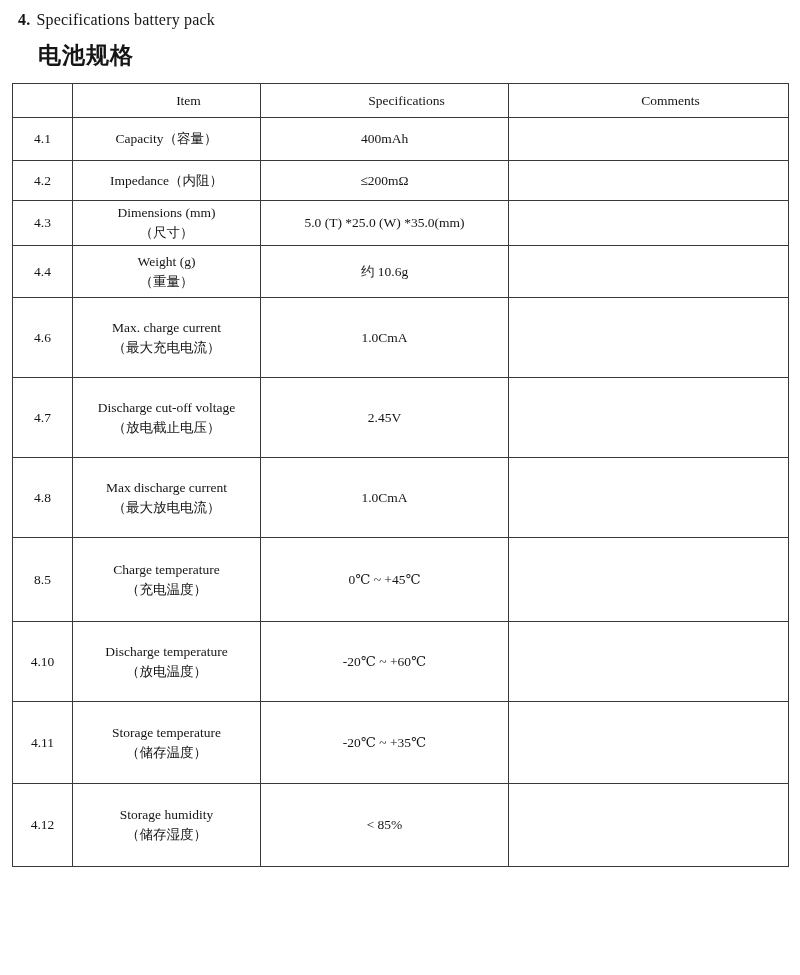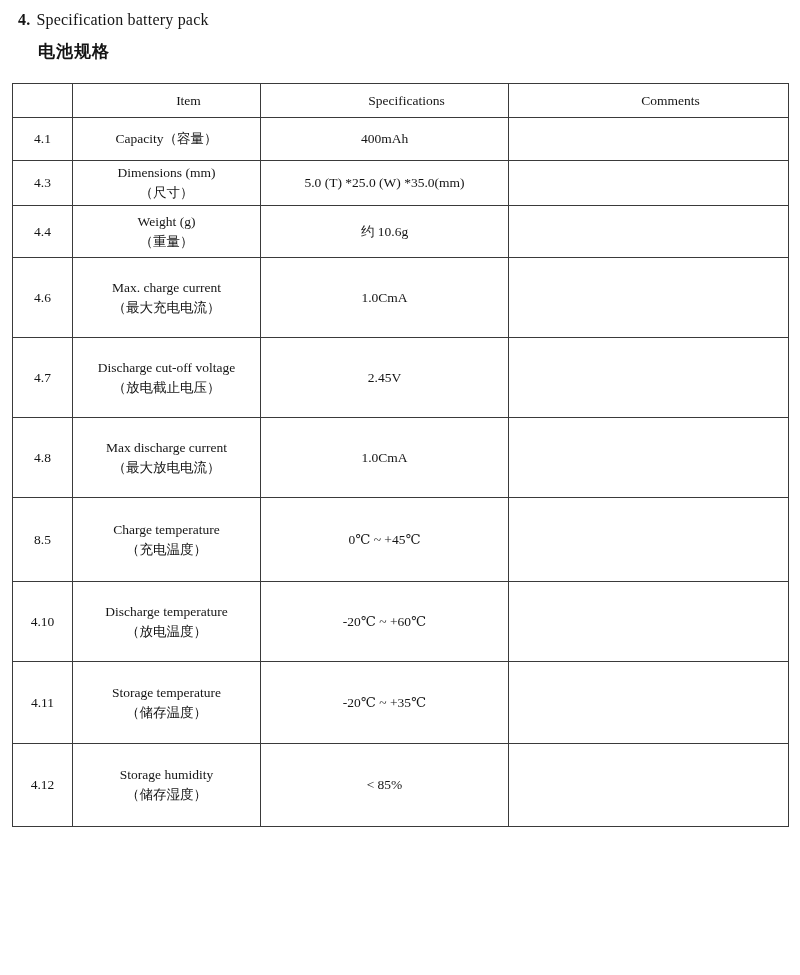--- a/index.html
+++ b/index.html
@@ -24,21 +24,21 @@
     white-space: nowrap;
   }
   .section-heading .num {
     font-weight: bold;
     margin-right: 6px;
   }
   .section-subtitle {
     position: absolute;
     left: 38px;
     top: 40px;
-    font-size: 17px;
+    font-size: 23px;
     font-weight: bold;
     letter-spacing: 1px;
     white-space: nowrap;
   }
   table.spec-table {
     position: absolute;
     left: 12px;
     top: 83px;
     width: 776px;
     border-collapse: collapse;
@@ -74,21 +74,21 @@
   tr.rh-8  { height: 84px; }
   tr.rh-9  { height: 80px; }
   tr.rh-10 { height: 82px; padding-left: 32px; }
   tr.rh-11 { height: 83px; }
   .item-cn:empty { display: none; }
 </style>
 </head>
 <body>
 
 <div class="section-heading">
-  <span class="num">4.</span><span>Specification battery pack</span>
+  <span class="num">4.</span><span>Specifications battery pack</span>
 </div>
 <div class="section-subtitle">电池规格</div>
 
 <table class="spec-table">
   <colgroup>
     <col class="c-no">
       <col class="c-item">
       <col class="c-spec">
       <col class="c-com">
   </colgroup>
@@ -100,20 +100,28 @@
       <th>Comments</th>
     </tr>
     <tr class="rh-0">
       <td>4.1</td>
       <td>
           <div class="item-en">Capacity（容量）</div>
         </td>
       <td>400mAh</td>
       <td></td>
     </tr>
+    <tr class="rh-1">
+      <td>4.2</td>
+      <td>
+          <div class="item-en">Impedance（内阻）</div>
+        </td>
+      <td>≤200mΩ</td>
+      <td></td>
+    </tr>
     <tr class="rh-2">
       <td>4.3</td>
       <td>
           <div class="item-en">Dimensions (mm)</div>
           <div class="item-cn">（尺寸）</div>
         </td>
       <td>5.0 (T) *25.0 (W) *35.0(mm)</td>
       <td></td>
     </tr>
     <tr class="rh-3">

